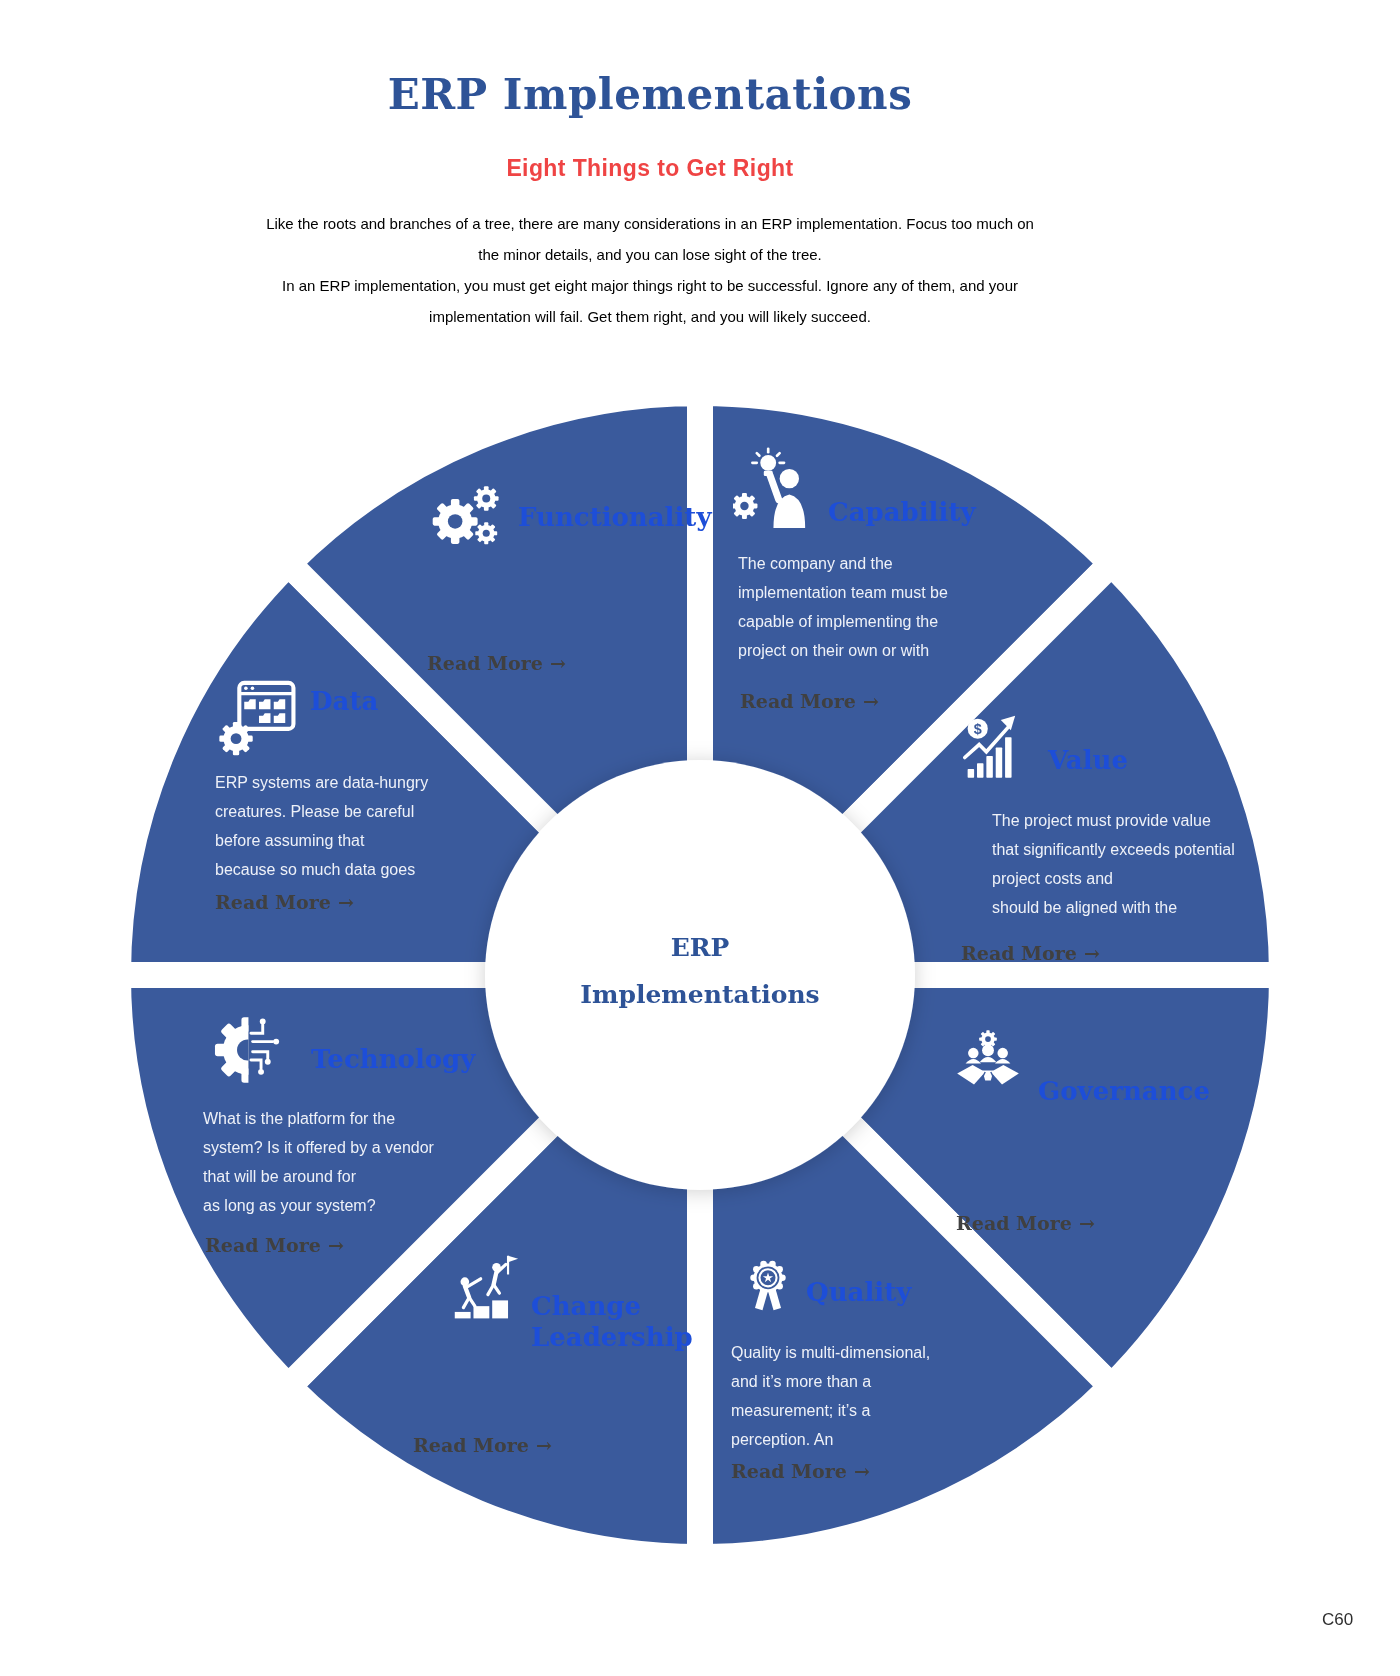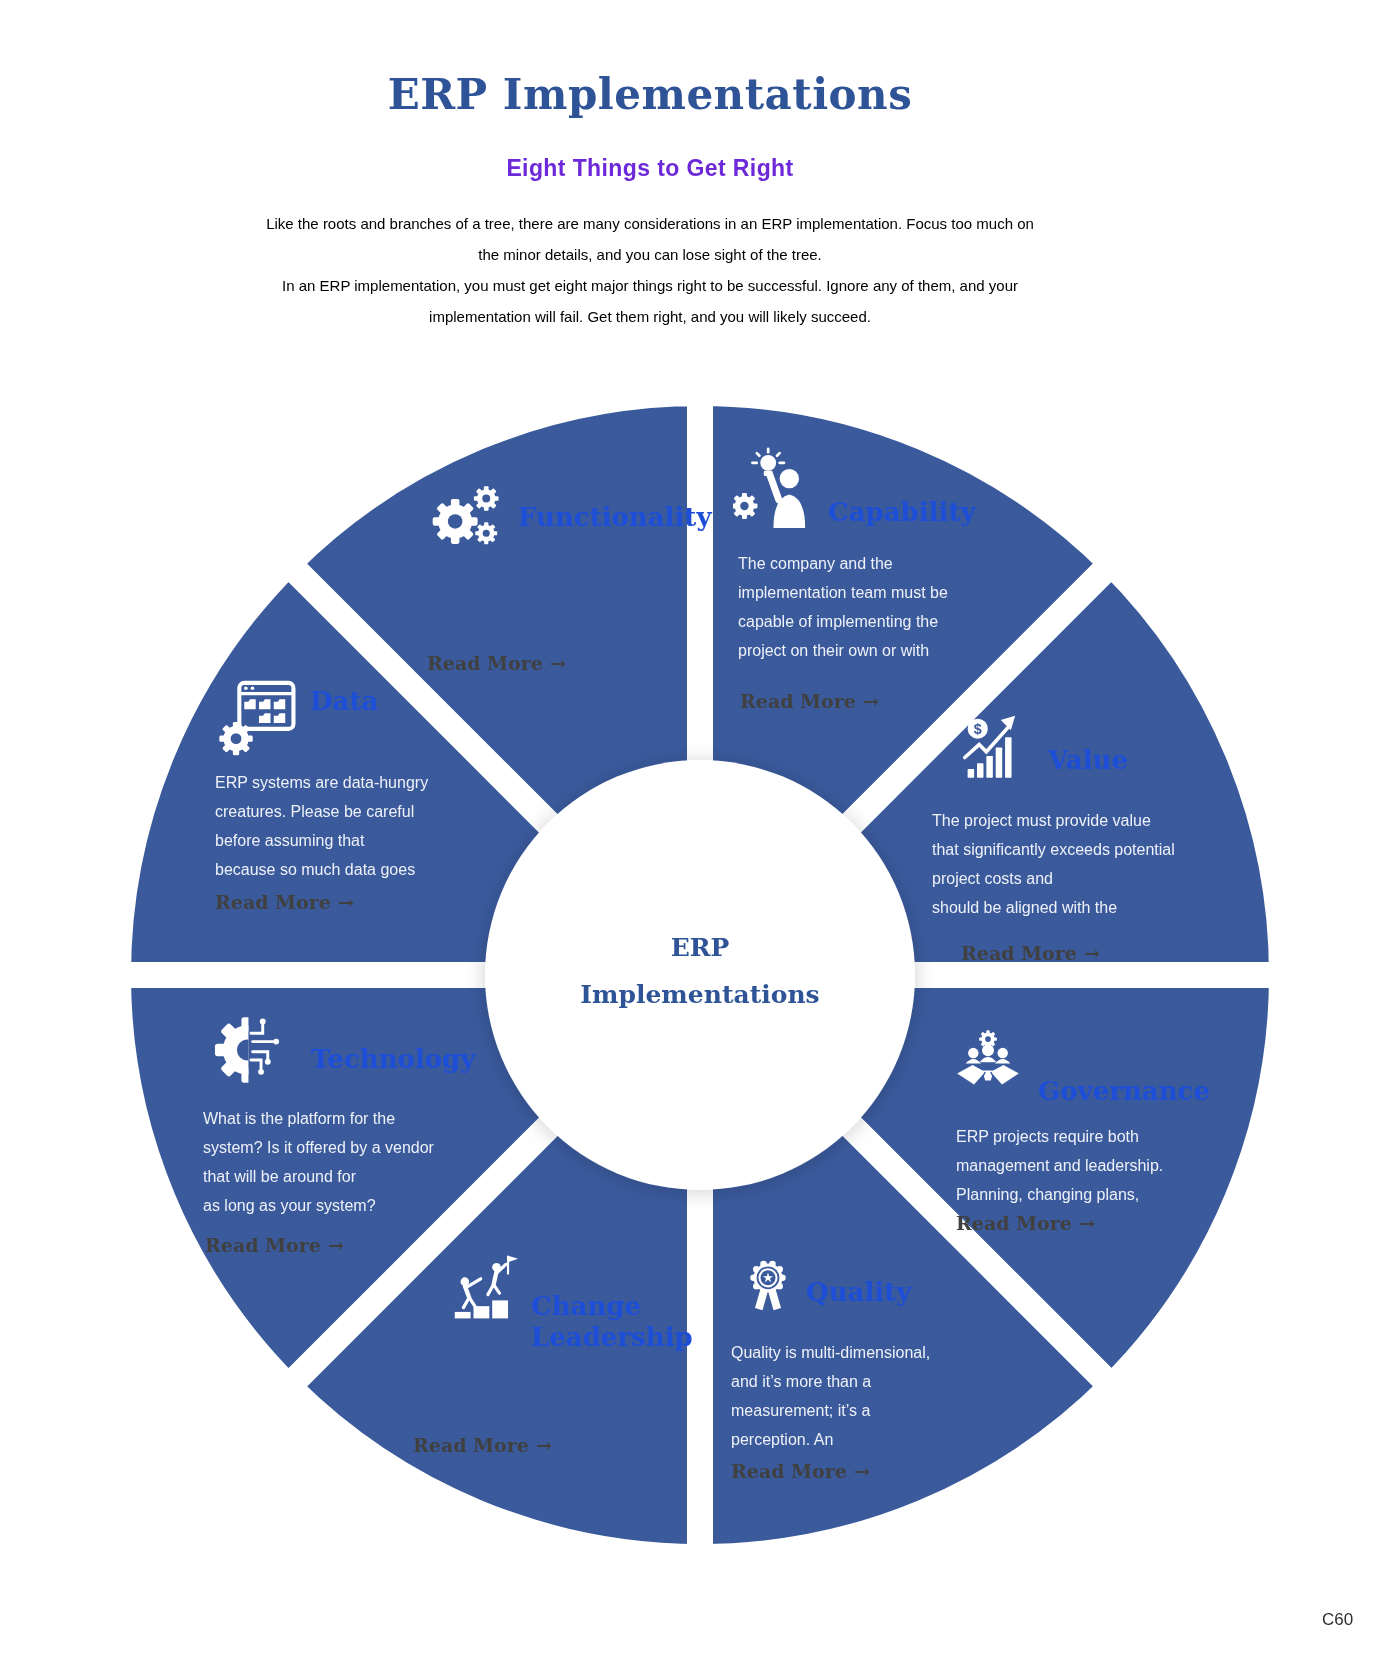--- a/index.html
+++ b/index.html
@@ -3,21 +3,21 @@
 <meta charset="utf-8">
 <style>
   html,body { margin:0; padding:0; background:#fff; }
   .page { position:relative; width:1400px; height:1676px; background:#fff; overflow:hidden;
           font-family:"Liberation Sans", sans-serif; }
 
   
   .header { position:absolute; left:0; top:70px; width:1300px; text-align:center; }
   .main-title { font-family:"DejaVu Serif", serif; font-weight:700; font-size:42px;
                 color:#2E5397; letter-spacing:.5px; }
-  .subtitle  { margin-top:36px; font-size:23px; font-weight:700; color:#6d28d9; letter-spacing:.4px; }
+  .subtitle  { margin-top:36px; font-size:23px; font-weight:700; color:#ef4444; letter-spacing:.4px; }
   .intro     { margin-top:26px; font-size:15px; color:#000000; line-height:31px; white-space:pre-line; }
 
   
   .wheel { position:absolute; left:105px; top:380px; width:1190px; height:1190px; }
   .wedge { fill:#3A5A9C; stroke:#fff; stroke-width:26; stroke-linejoin:round; }
 
   .center-label { position:absolute; left:520px; top:924px; width:360px; text-align:center;
                   font-family:"DejaVu Serif", serif; font-weight:700; font-size:25px;
                   line-height:47px; color:#2E5397; white-space:pre-line; }
 
@@ -150,21 +150,21 @@
         <rect x="51" y="52" width="9" height="42" rx="1"></rect>
         <rect x="64" y="38" width="9" height="56" rx="1"></rect>
       </g>
       <path d="M8 66 L28 48 L38 58 L70 22" stroke="#fff" stroke-width="5" fill="none" stroke-linecap="round"></path>
       <polygon points="78,8 58,14 72,28" fill="#fff"></polygon>
       <circle cx="26" cy="26" r="14" fill="#fff"></circle>
       <text x="26" y="33" text-anchor="middle" font-size="20" font-weight="bold" fill="#3A5A9C" font-family="'Liberation Sans',sans-serif">$</text>
     </svg>
   </div>
   <div class="wtitle" style="left:1048px;top:745px">Value</div>
-  <div class="wbody" style="left:932px;top:806px">The project must provide value
+  <div class="wbody" style="left:992px;top:806px">The project must provide value
 that significantly exceeds potential
 project costs and
 should be aligned with the</div>
   <div class="rmore" style="left:961px;top:942px"><span>Read More</span><span class="arrow">→</span></div>
 
   <div class="icon" style="left:212px;top:1008px;width:88px;height:84px">
     <svg viewBox="0 0 100 100">
       <defs>
           <clipPath id="lefthalf">
             <rect x="-42" y="-42" width="43" height="84"></rect>
@@ -208,23 +208,20 @@
           <path d="M60 48 q11 -13 22 0 z"></path>
         <polygon points="6,62 28,50 46,60 30,78"></polygon>
         <polygon points="94,62 72,50 54,60 70,78"></polygon>
         <polygon points="42,58 58,58 54,72 46,72"></polygon>
       </g>
       <line x1="46" y1="60" x2="40" y2="72" stroke="#3A5A9C" stroke-width="2"></line>
       <line x1="54" y1="60" x2="60" y2="72" stroke="#3A5A9C" stroke-width="2"></line>
     </svg>
   </div>
   <div class="wtitle" style="left:1038px;top:1076px">Governance</div>
-  <div class="wbody" style="left:956px;top:1122px">ERP projects require both
-management and leadership.
-Planning, changing plans,</div>
   <div class="rmore" style="left:956px;top:1212px"><span>Read More</span><span class="arrow">→</span></div>
 
   <div class="icon" style="left:446px;top:1250px;width:78px;height:72px">
     <svg viewBox="0 0 100 100">
       <g fill="#fff">
         <rect x="8" y="86" width="22" height="9"></rect>
         <rect x="34" y="78" width="22" height="17"></rect>
         <rect x="60" y="70" width="22" height="25"></rect>
       </g>
       <line x1="82" y1="8" x2="82" y2="34" stroke="#fff" stroke-width="3"></line>

